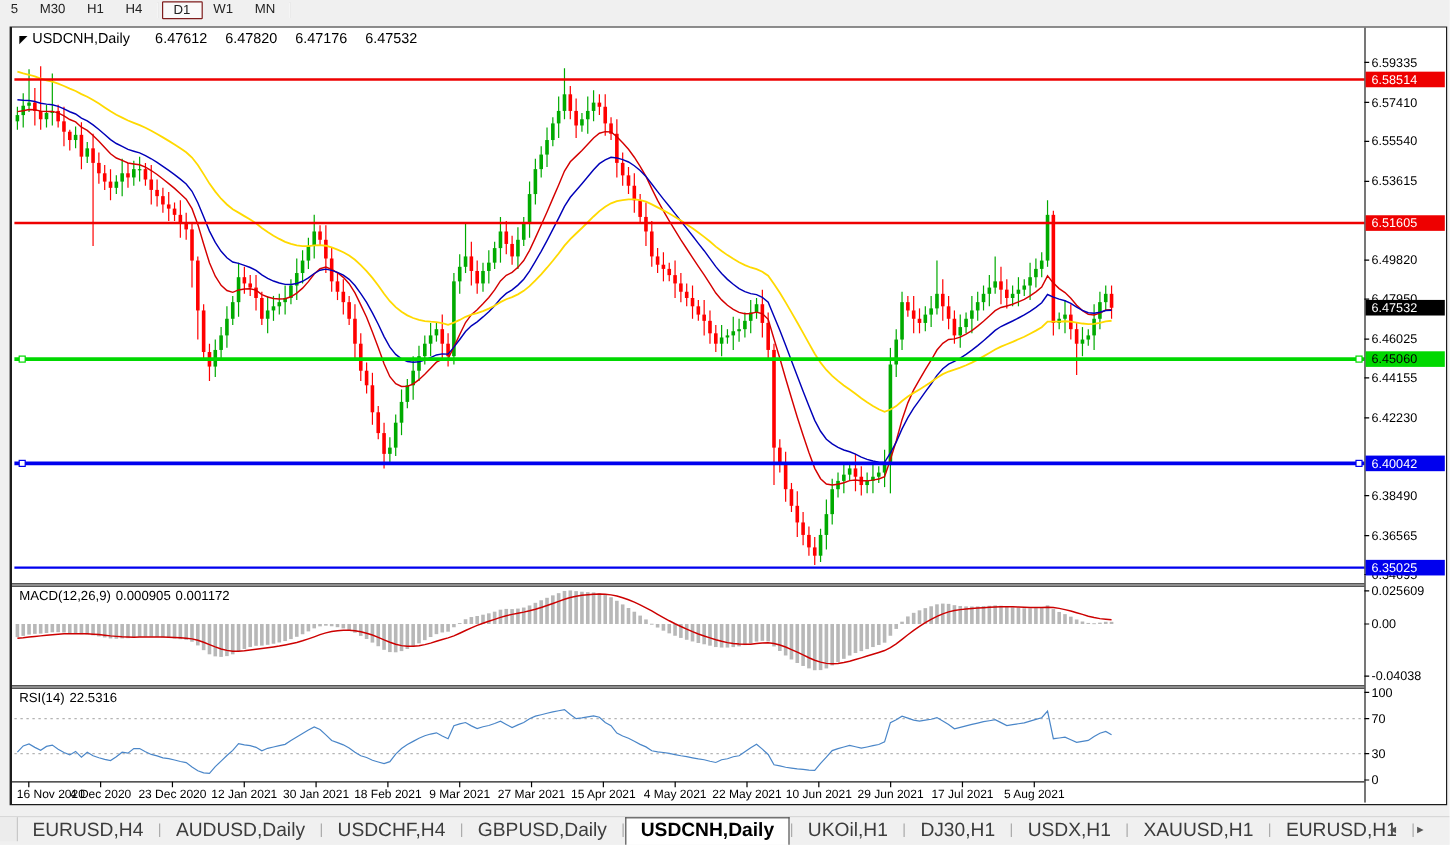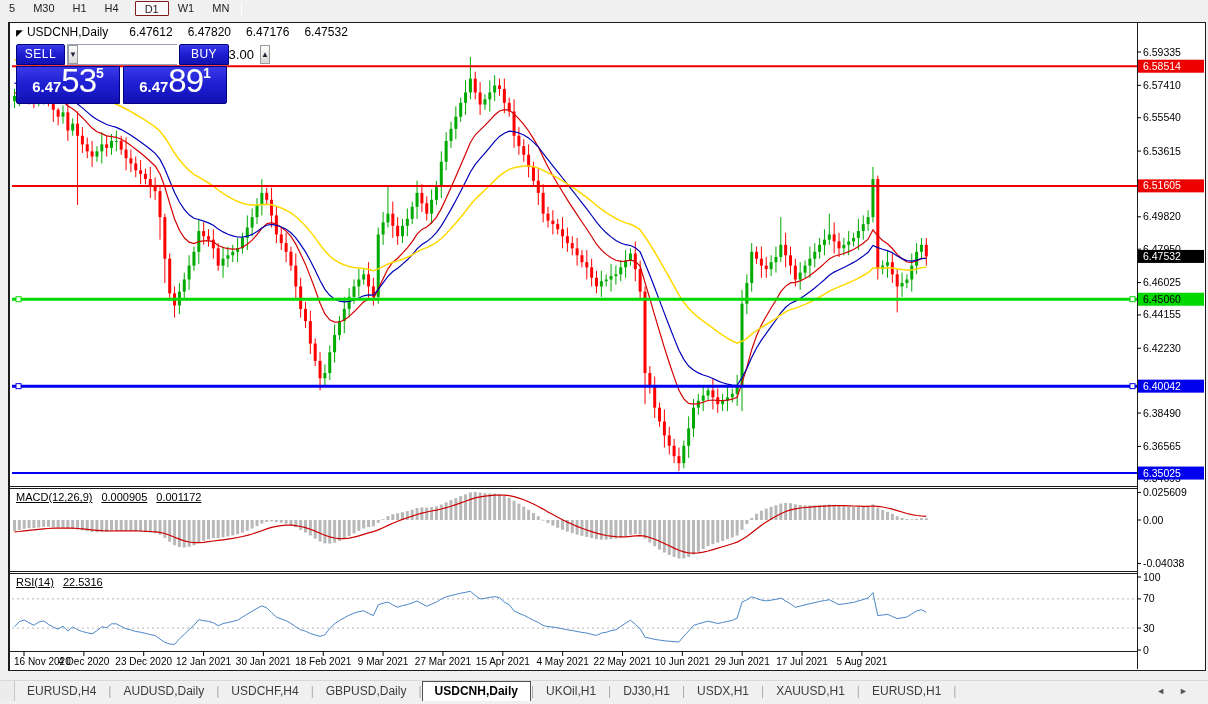--- a/index.html
+++ b/index.html
@@ -32,26 +32,26 @@
   .price-box { top:22px; width:104px; height:38px; color:#fff; cursor:pointer; }
   #sell-price-box { left:0; border-radius:0 0 0 2px; }
   #buy-price-box { left:107px; border-radius:0 0 2px 0; }
   .price-inner { position:absolute; bottom:3px; width:100%; text-align:center; white-space:nowrap; }
   .p-small { font-size:15px; font-weight:bold; vertical-align:baseline; }
   .p-big { font-size:33px; font-weight:normal; letter-spacing:-1px; }
   .p-sup { font-size:14px; font-weight:bold; vertical-align:14px; }
 
   
   .ind-label { font-size:11px; color:#000; z-index:4; white-space:nowrap; }
-  .ind-label span { margin-right:9px;text-decoration:underline; }
+  .ind-label span { margin-right:4px; }
 
   
   #tab-strip { left:0; top:680px; width:1208px; height:24px; background:#f0f0f0; border-top:1px solid #d8d8d8; display:flex; align-items:flex-start; }
   #tab-stub { width:15px; height:20px; background:#ececec; border-right:1px solid #c8c8c8; }
-  .tab { padding:3px 12px 3px 12px; font-size:12px; color:#3c3c3c; white-space:nowrap; cursor:pointer; position:relative; }
+  .tab { padding:3px 12px 3px 12px; font-size:16px; color:#3c3c3c; white-space:nowrap; cursor:pointer; position:relative; }
   .tab.active { background:#fff; border:1px solid #505050; border-bottom:0; font-weight:bold; color:#000; padding-top:2px; }
   .tab-sep { color:#aaa; padding-top:3px; font-size:12px; }
   #tab-arrows { position:absolute; right:6px; top:686px; font-size:9px; color:#555; letter-spacing:14px; cursor:pointer; }
 </style>
 </head>
 <body>
 
 <div id="toolbar" class="abs">
     <div class="tf-btn">5</div>
     <div class="tf-btn">M30</div>
@@ -765,39 +765,20 @@
         <text x="672.35" y="642" font-size="10" fill="#000" text-anchor="middle">10 Jun 2021</text>
         <line x1="732.2" y1="628.5" x2="732.2" y2="633" stroke="#000"></line>
         <text x="732.2" y="642" font-size="10" fill="#000" text-anchor="middle">29 Jun 2021</text>
         <line x1="792.0500000000001" y1="628.5" x2="792.0500000000001" y2="633" stroke="#000"></line>
         <text x="792.0500000000001" y="642" font-size="10" fill="#000" text-anchor="middle">17 Jul 2021</text>
         <line x1="851.9" y1="628.5" x2="851.9" y2="633" stroke="#000"></line>
         <text x="851.9" y="642" font-size="10" fill="#000" text-anchor="middle">5 Aug 2021</text>
       </g>
     </svg>
 
-  <div id="trade-panel" class="abs">
-    <div id="sell-btn" class="abs blue-grad">SELL</div>
-    <div id="vol-group" class="abs">
-      <div class="spin-btn">▼</div>
-      <input id="vol-field" value="3.00" style="">
-      <div class="spin-btn">▲</div>
-    </div>
-    <div id="buy-btn" class="abs blue-grad">BUY</div>
-    <div id="sell-price-box" class="abs blue-grad price-box">
-      <div class="price-inner">
-        <span class="p-small">6.47</span><span class="p-big">53</span><span class="p-sup">5</span>
-      </div>
-    </div>
-    <div id="buy-price-box" class="abs blue-grad price-box">
-      <div class="price-inner">
-        <span class="p-small">6.47</span><span class="p-big">89</span><span class="p-sup">1</span>
-      </div>
-    </div>
-  </div>
 
   <div class="abs ind-label" style="left:6px; top:468px;">
     <span>MACD(12,26,9)</span><span>0.000905</span><span>0.001172</span>
   </div>
   <div class="abs ind-label" style="left:6px; top:553px;">
     <span>RSI(14)</span><span>22.5316</span>
   </div>
 </div>
 
 <div id="tab-strip" class="abs">

